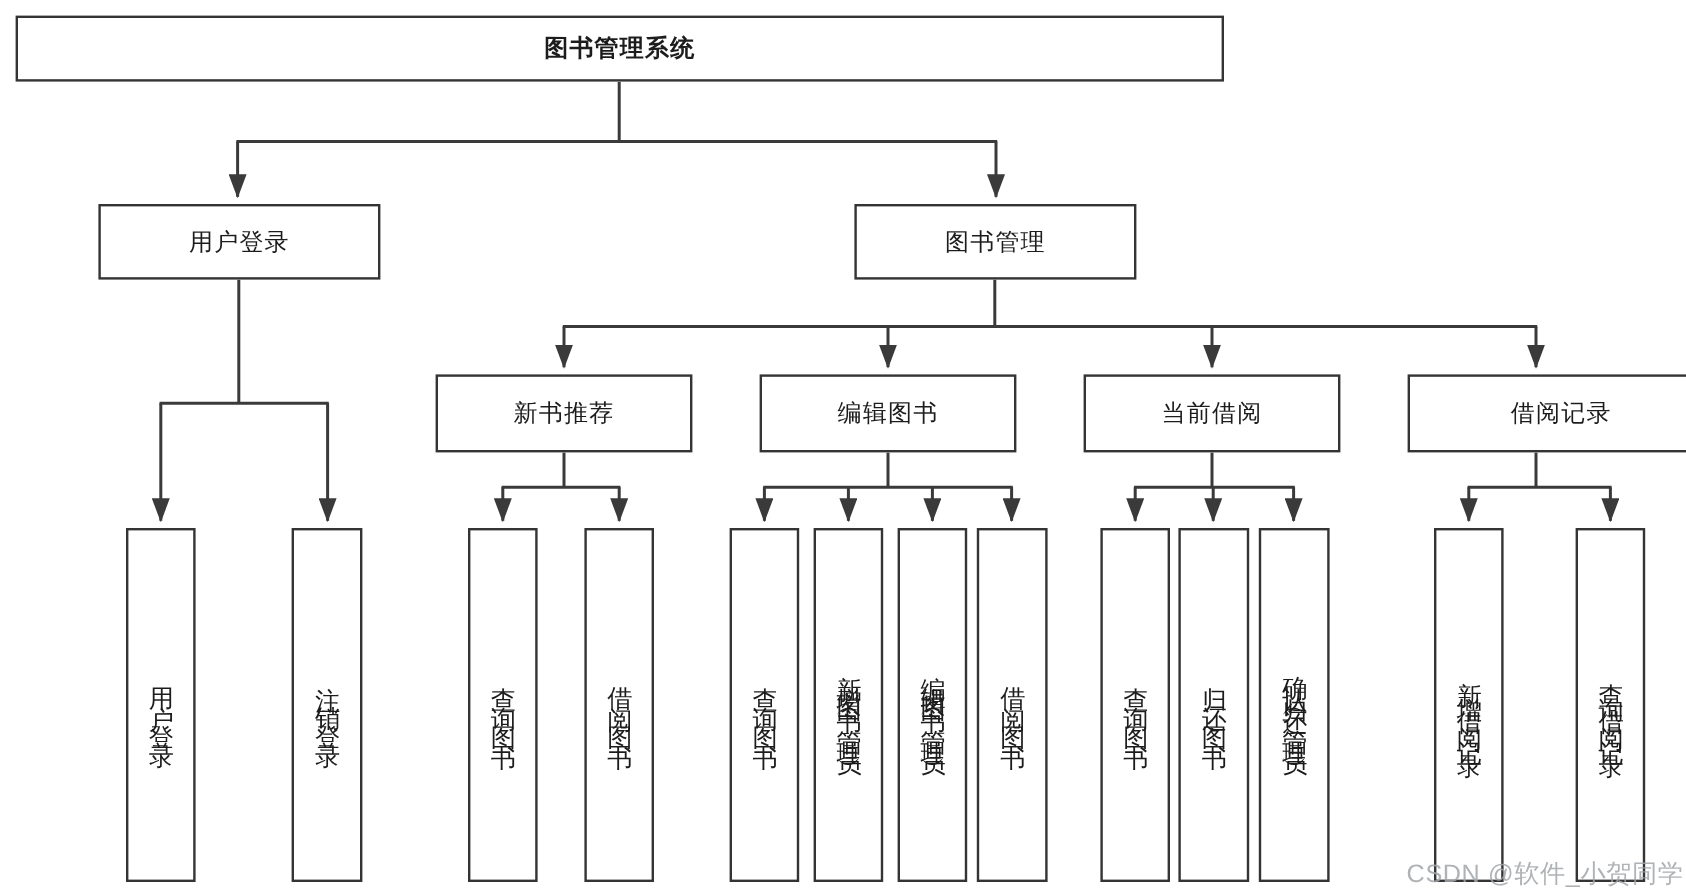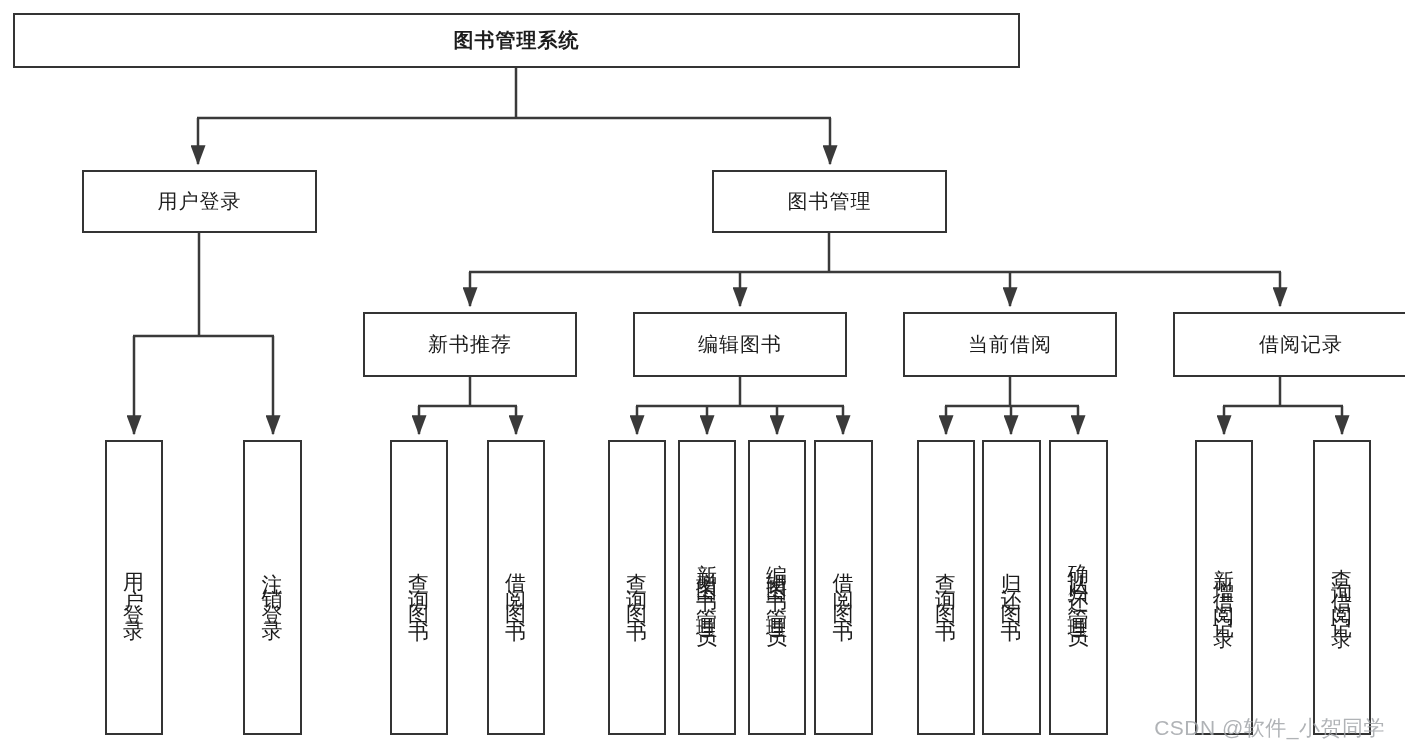--- a/index.html
+++ b/index.html
@@ -57,21 +57,21 @@
   #n-bb-add{left:678px;width:58px;}
   #n-bb-edit{left:748px;width:58px;}
   #n-bb-borrow{left:814px;width:59px;}
   #n-cb-query{left:917px;width:58px;}
   #n-cb-return{left:982px;width:59px;}
   #n-cb-confirm{left:1049px;width:59px;}
   #n-br-add{left:1195px;width:58px;}
   #n-br-query{left:1313px;width:58px;}
   .watermark{
     position:absolute;
-    right:20px;bottom:5px;
+    right:2px;bottom:5px;
     font-size:21px;
     color:var(--watermark);
     opacity:.85;
     letter-spacing:0.5px;
     pointer-events:none;
   }
 </style>
 </head>
 <body>
 

